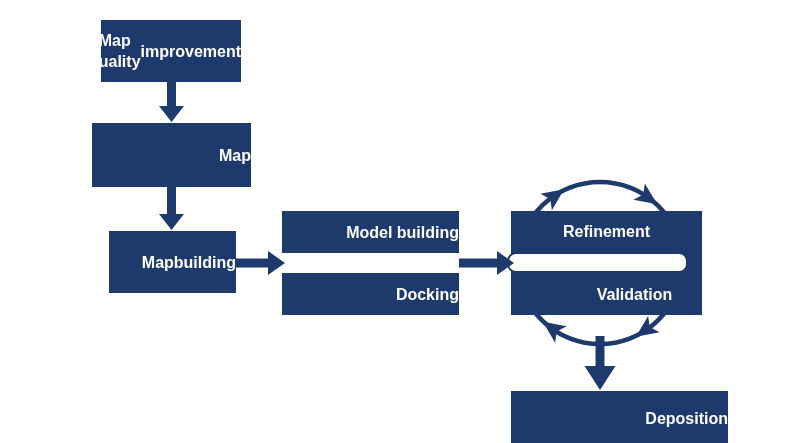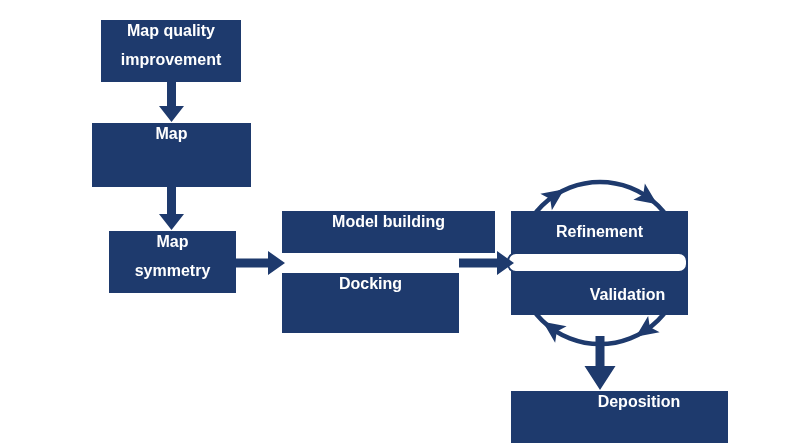--- a/index.html
+++ b/index.html
@@ -12,24 +12,23 @@
     position:relative;width:800px;height:443px;
     background:var(--c-background);
     font-family:"Liberation Sans",sans-serif;
     overflow:hidden;
   }
   .layer{position:absolute;left:0;top:0;width:800px;height:443px;}
   .node{
     position:absolute;
     background:var(--c-navy);
     color:var(--c-text);
-    display:flex;flex-direction:column;align-items:center;justify-content:flex-start;
+    display:flex;flex-direction:row;align-items:center;justify-content:flex-end;
     font-weight:700;font-size:16px;line-height:21px;text-align:center;
     z-index:1;
-    gap:8px;
   }
   .node span{display:block;}
   .group{
     position:absolute;background:var(--c-navy);z-index:1;
   }
   .group .half{
     position:absolute;left:0;width:100%;height:41px;
     display:flex;align-items:center;justify-content:center;
     color:var(--c-text);font-weight:700;font-size:16px;
   }
@@ -63,32 +62,32 @@
     <span>Map quality</span>
     <span>improvement</span>
   </div>
 
   <div class="node" style="left:92px;top:123px;width:159px;height:64px;">
     <span>Map</span>
   </div>
 
   <div class="node" style="left:109px;top:231px;width:127px;height:62px;">
     <span>Map</span>
-    <span>symmetry</span>
+    <span>building</span>
   </div>
 
-  <div class="node" style="left:282px;top:211px;width:213px;height:42px;">
+  <div class="node" style="left:282px;top:211px;width:177px;height:42px;">
     <span>Model building</span>
   </div>
 
-  <div class="node" style="left:282px;top:273px;width:177px;height:60px;">
+  <div class="node" style="left:282px;top:273px;width:177px;height:42px;">
     <span>Docking</span>
   </div>
 
-  <div class="group" style="left:511px;top:211px;width:177px;height:104px;text-align:center;">
+  <div class="group" style="left:511px;top:211px;width:191px;height:104px;text-align:center;">
     <div class="half" style="top:0;">
       <span>Refinement</span>
     </div>
     <div class="slot"></div>
     <div class="half" style="bottom:0;margin-left:28px;">
       <span>Validation</span>
     </div>
   </div>
 
   <div class="node" style="left:511px;top:391px;width:178px;height:55px;padding-left:39px;">

